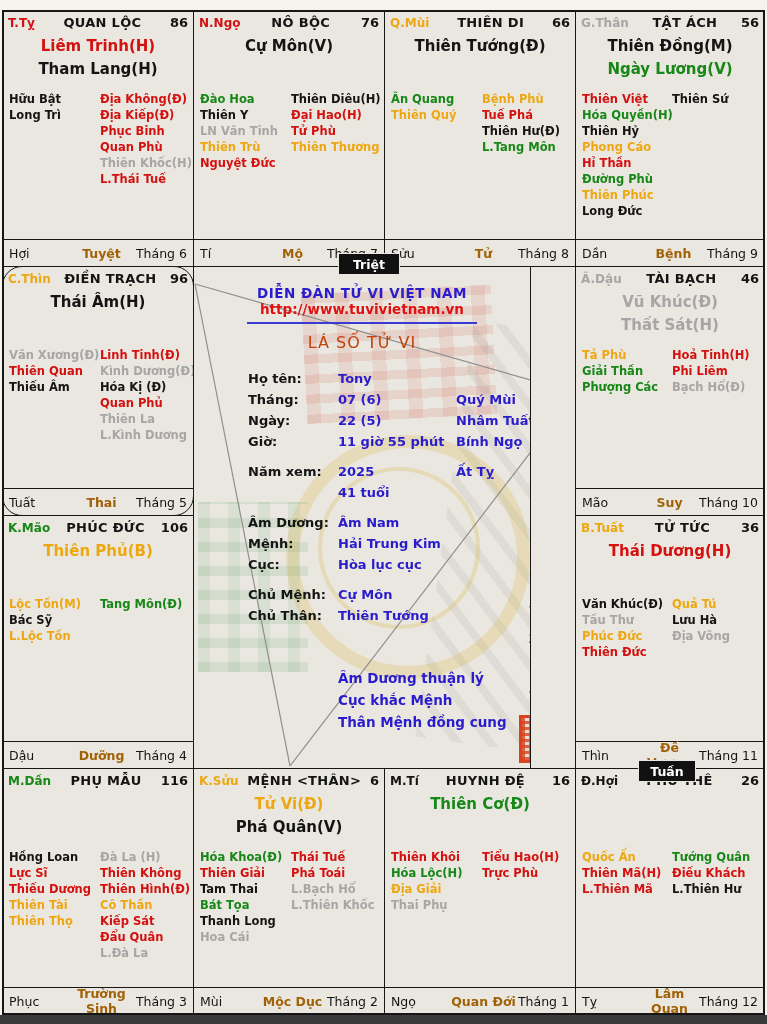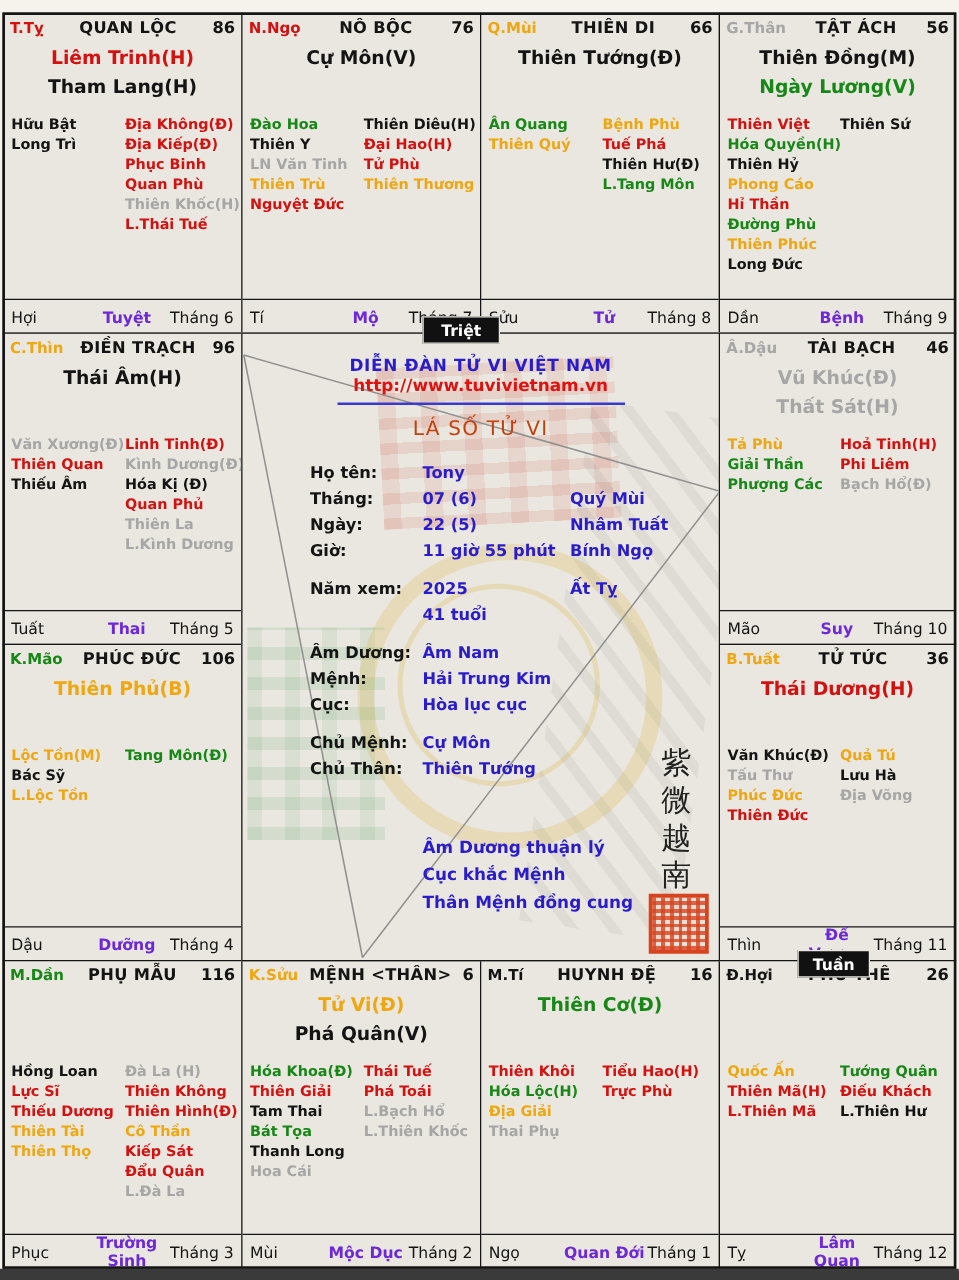--- a/index.html
+++ b/index.html
@@ -15,25 +15,25 @@
   .mains{position:absolute;top:24px;left:0;right:0;text-align:center;}
   .main{font-size:15px;font-weight:700;line-height:23px;}
   .cols{position:absolute;top:80px;left:6px;right:2px;}
   .col-l,.col-r{position:absolute;top:0;}
   .col-l{left:0;width:50%;}
   .col-r{left:50%;width:50%;}
   .star{font-size:11.5px;font-weight:700;line-height:16px;white-space:nowrap;}
   .foot{position:absolute;left:0;right:0;bottom:0;height:27px;border-top:1px solid #161616;
     display:flex;align-items:center;padding:0 6px;box-sizing:border-box;}
   .branch{flex:none;width:58px;font-size:12.5px;color:#141414;}
-  .stage{flex:1;text-align:center;font-size:12.5px;font-weight:700;color:#6d28d9;}
+  .stage{flex:1;text-align:center;font-size:12.5px;font-weight:700;color:#a16207;}
   .month{flex:none;font-size:12.5px;color:#141414;}
   .c-red{color:#d41111}.c-green{color:#178717}.c-orange{color:#eea711}
   .c-gray{color:#a6a6a6}.c-black{color:#141414}
-  #center{position:absolute;left:191px;top:256px;width:383px;height:503px;background:#e9e7df;
+  #center{position:absolute;left:191px;top:256px;width:338px;height:503px;background:#e9e7df;
     border:1px solid #161616;box-sizing:border-box;z-index:6;overflow:hidden;}
   .wm{position:absolute;z-index:0;}
   #wm-ring{left:92px;top:168px;width:218px;height:218px;border:13px solid rgba(218,170,32,.20);border-radius:50%;}
   #wm-ring2{left:124px;top:200px;width:154px;height:154px;border:4px solid rgba(218,170,32,.22);border-radius:50%;}
   #wm-red{left:110px;top:22px;width:190px;height:130px;transform:rotate(-3deg);
     background:repeating-linear-gradient(0deg,rgba(200,45,30,.11) 0 9px,transparent 9px 20px),
                repeating-linear-gradient(90deg,rgba(200,45,30,.09) 0 14px,transparent 14px 34px);}
   #wm-green{left:4px;top:235px;width:110px;height:170px;
     background:repeating-linear-gradient(0deg,rgba(30,130,50,.10) 0 10px,transparent 10px 24px),
                repeating-linear-gradient(90deg,rgba(30,130,50,.08) 0 12px,transparent 12px 30px);}
@@ -183,21 +183,21 @@
       <div class="col-r">
             <div class="star c-black">Thiên Sứ</div>
           </div>
     </div>
     <div class="foot">
       <span class="branch">Dần</span>
       <span class="stage">Bệnh</span>
       <span class="month">Tháng 9</span>
     </div>
   </div>
-      <div class="cell" style="left: 0px; top: 256px; width: 192px; height: 250px;">
+      <div class="cell" style="left: 0px; top: 256px; width: 192px; height: 250px; border-radius: 20px;">
     <div class="hdr">
       <span class="canchi c-orange">C.Thìn</span>
       <span class="palace">ĐIỀN TRẠCH</span>
       <span class="num">96</span>
     </div>
     <div class="mains">
           <div class="main c-black">Thái Âm(H)</div>
         </div>
     <div class="cols">
       <div class="col-l">

